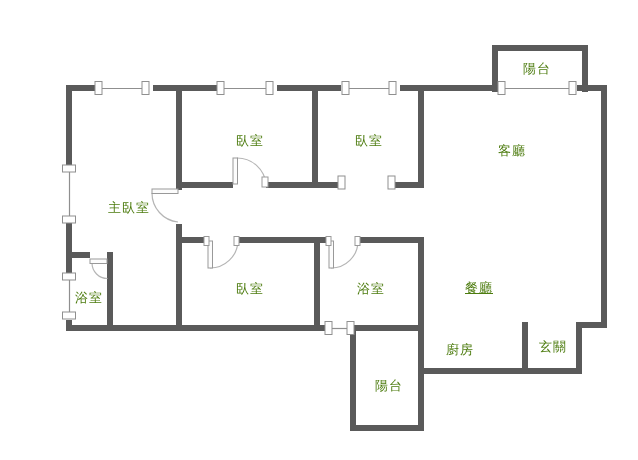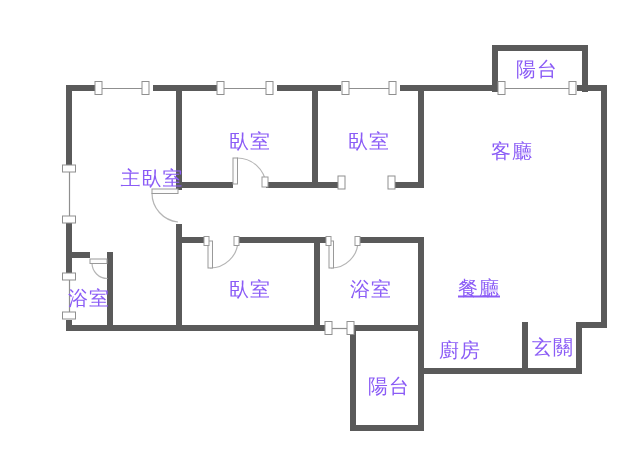--- a/index.html
+++ b/index.html
@@ -7,23 +7,23 @@
   .plan-wrap{
     position:relative;
     width:638px;height:460px;
     background:#ffffff;
     overflow:hidden;
   }
   .plan-svg{position:absolute;left:0;top:0;}
   .room-label{
     position:absolute;
     transform:translate(-50%,-50%);
-    font-size:20px;
+    font-size:13px;
     letter-spacing:1px;
-    color:#8b5cf6;
+    color:#4d7c0f;
     white-space:nowrap;
     user-select:none;
   }
 </style>
 </head>
 <body>
 
 <div class="plan-wrap">
 
   <svg class="plan-svg" width="638" height="460" viewBox="0 0 638 460">
@@ -137,21 +137,21 @@
         <rect x="326" y="236.5" width="5" height="9"></rect>
         <rect x="355" y="236.5" width="5" height="9"></rect>
       </g>
     </g>
   </svg>
 
   <div class="room-label" style="left:537px;top:69px;">陽台</div>
   <div class="room-label" style="left:512px;top:151px;">客廳</div>
   <div class="room-label" style="left:250px;top:141px;">臥室</div>
   <div class="room-label" style="left:369px;top:141px;">臥室</div>
-  <div class="room-label" style="left:129px;top:178px;margin-left:23px;">主臥室</div>
+  <div class="room-label" style="left:129px;top:208px;">主臥室</div>
   <div class="room-label" style="left:89px;top:298px;">浴室</div>
   <div class="room-label" style="left:250px;top:289px;">臥室</div>
   <div class="room-label" style="left:371px;top:289px;">浴室</div>
   <div class="room-label" style="left:479px;top:288px;text-decoration:underline;">餐廳</div>
   <div class="room-label" style="left:460px;top:350px;">廚房</div>
   <div class="room-label" style="left:553px;top:347px;">玄關</div>
   <div class="room-label" style="left:389px;top:386px;">陽台</div>
 
 </div>
 

